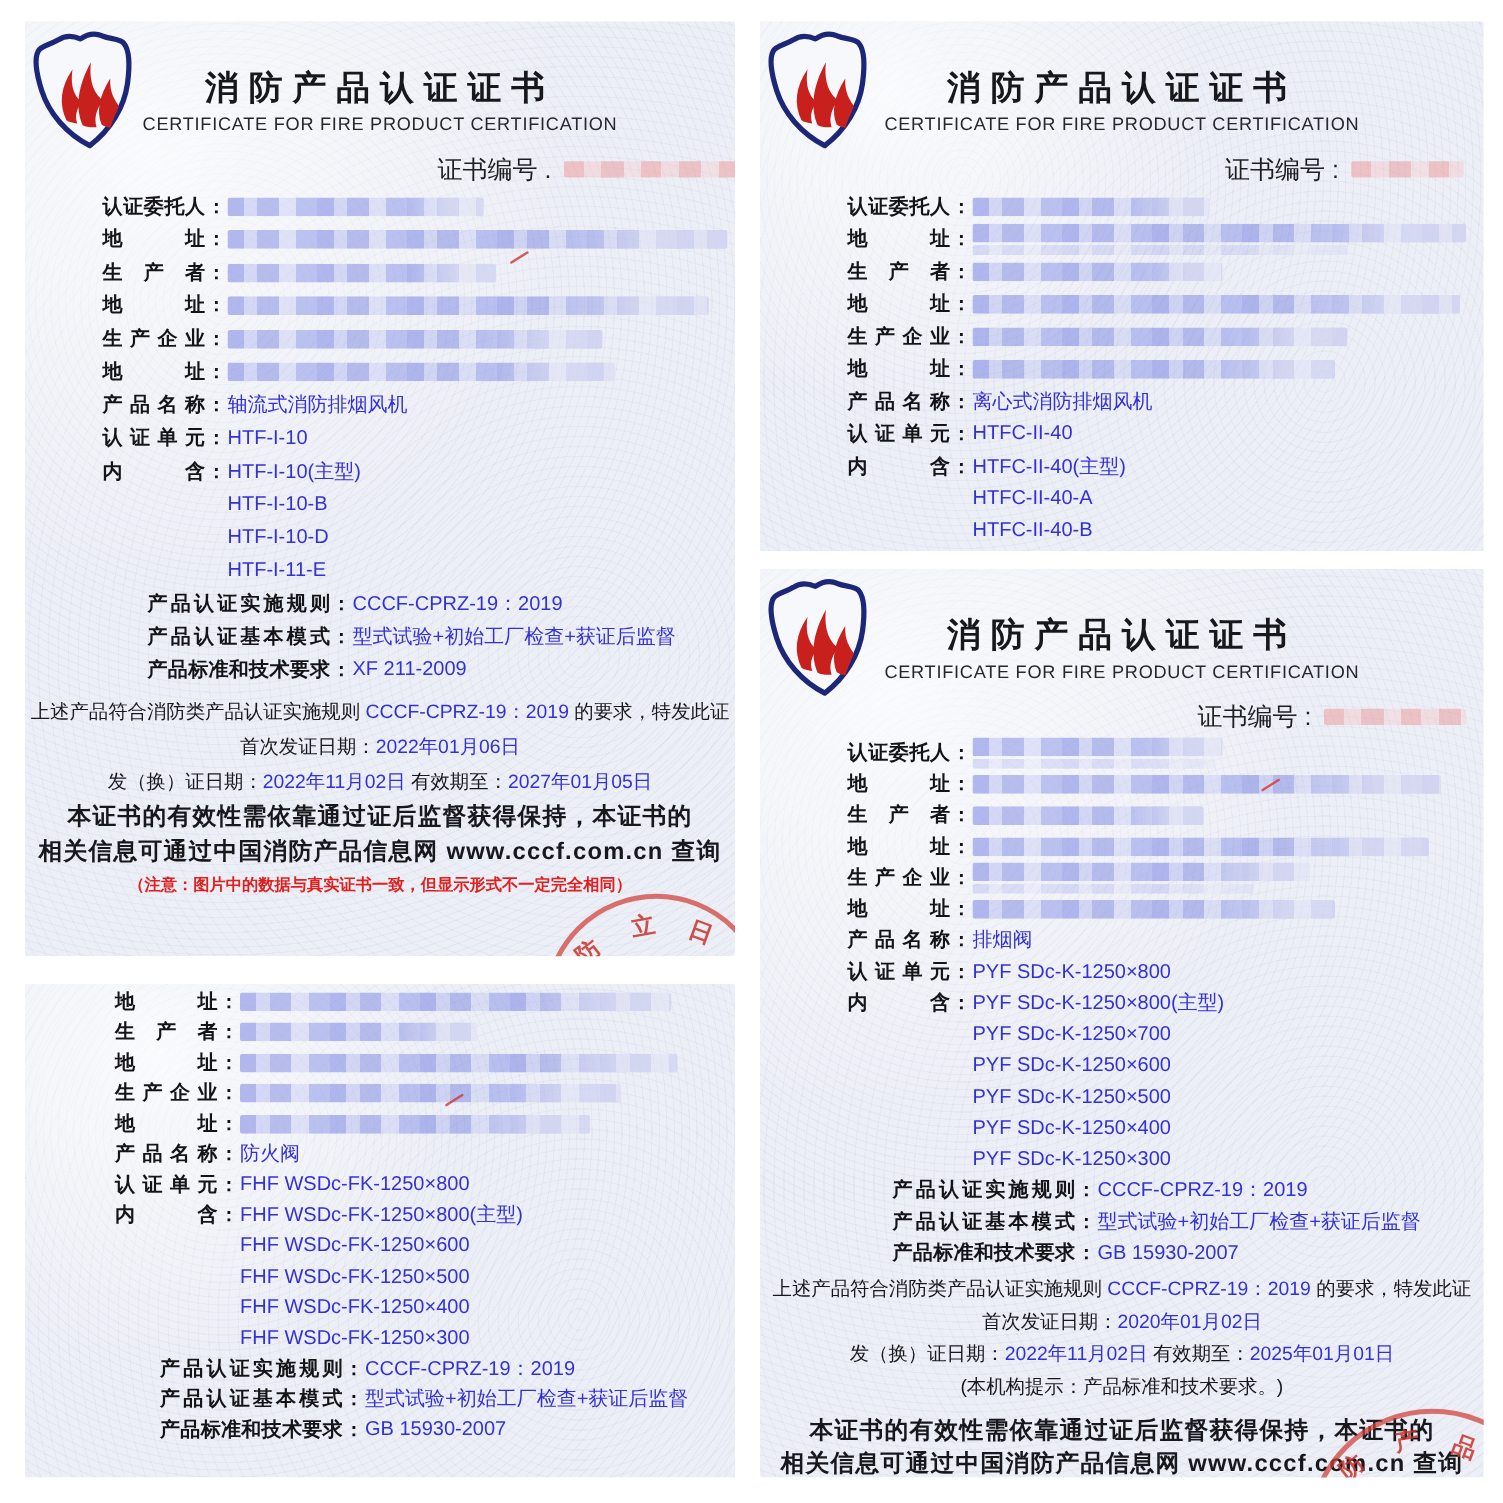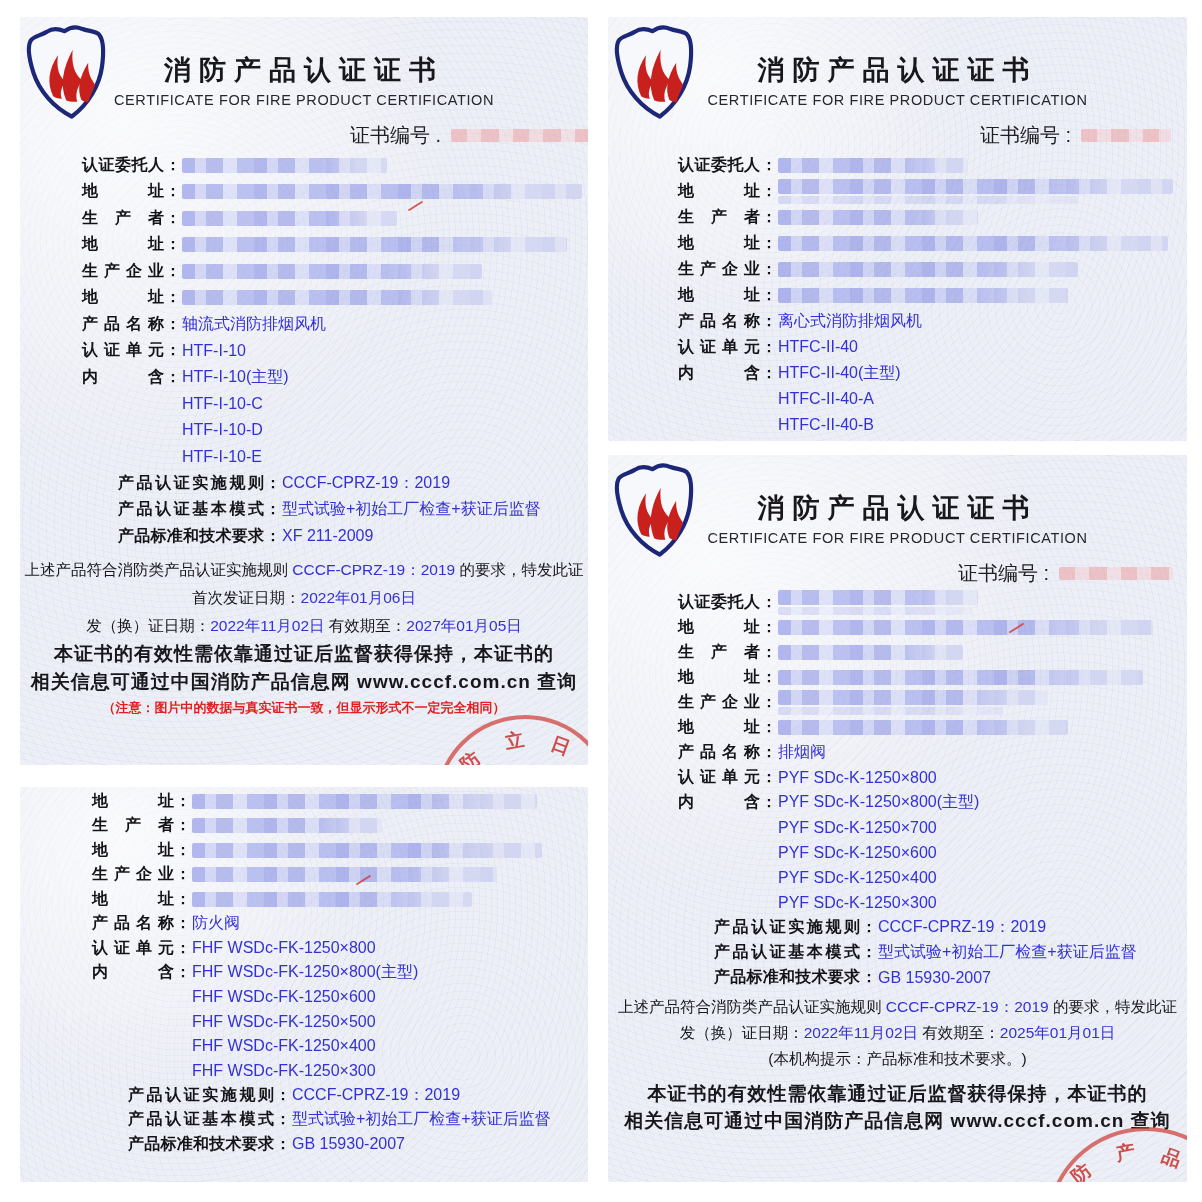--- a/index.html
+++ b/index.html
@@ -155,31 +155,31 @@
           <span class="fvalue">HTF-I-10</span>
         </div>
         <div class="frow">
           <span class="flabel">内含</span>
           <span class="fsep">：</span>
           <span class="fvalue">HTF-I-10(主型)</span>
         </div>
         <div class="frow">
           <span class="flabel"></span>
           <span class="fsep hiddensep">：</span>
-          <span class="fvalue">HTF-I-10-C</span>
+          <span class="fvalue">HTF-I-10-B</span>
         </div>
         <div class="frow">
           <span class="flabel"></span>
           <span class="fsep hiddensep">：</span>
           <span class="fvalue">HTF-I-10-D</span>
         </div>
         <div class="frow">
           <span class="flabel"></span>
           <span class="fsep hiddensep">：</span>
-          <span class="fvalue">HTF-I-10-E</span>
+          <span class="fvalue">HTF-I-11-E</span>
         </div>
         <div class="frow">
           <span class="flabel wide">产品认证实施规则</span>
           <span class="fsep">：</span>
           <span class="fvalue">CCCF-CPRZ-19：2019</span>
         </div>
         <div class="frow">
           <span class="flabel wide">产品认证基本模式</span>
           <span class="fsep">：</span>
           <span class="fvalue">型式试验+初始工厂检查+获证后监督</span>
@@ -472,20 +472,25 @@
           <span class="fvalue">PYF SDc-K-1250×700</span>
         </div>
         <div class="frow">
           <span class="flabel"></span>
           <span class="fsep hiddensep">：</span>
           <span class="fvalue">PYF SDc-K-1250×600</span>
         </div>
         <div class="frow">
           <span class="flabel"></span>
           <span class="fsep hiddensep">：</span>
+          <span class="fvalue">PYF SDc-K-1250×500</span>
+        </div>
+        <div class="frow">
+          <span class="flabel"></span>
+          <span class="fsep hiddensep">：</span>
           <span class="fvalue">PYF SDc-K-1250×400</span>
         </div>
         <div class="frow">
           <span class="flabel"></span>
           <span class="fsep hiddensep">：</span>
           <span class="fvalue">PYF SDc-K-1250×300</span>
         </div>
         <div class="frow">
           <span class="flabel wide">产品认证实施规则</span>
           <span class="fsep">：</span>
@@ -497,20 +502,21 @@
           <span class="fvalue">型式试验+初始工厂检查+获证后监督</span>
         </div>
         <div class="frow">
           <span class="flabel wide">产品标准和技术要求</span>
           <span class="fsep">：</span>
           <span class="fvalue">GB 15930-2007</span>
         </div>
       </div>
     <div class="clines">
         <div class="cline"><span class="segk">上述产品符合消防类产品认证实施规则 </span><span class="segb">CCCF-CPRZ-19：2019</span><span class="segk"> 的要求，特发此证</span></div>
+        <div class="cline"><span class="segk">首次发证日期：</span><span class="segb">2020年01月02日</span></div>
         <div class="cline"><span class="segk">发（换）证日期：</span><span class="segb">2022年11月02日</span><span class="segk"> 有效期至：</span><span class="segb">2025年01月01日</span></div>
         <div class="cline"><span class="segk">(本机构提示：产品标准和技术要求。)</span></div>
         <div class="cline boldline gaptop"><span class="segk">本证书的有效性需依靠通过证后监督获得保持，本证书的</span></div>
         <div class="cline boldline"><span class="segk">相关信息可通过中国消防产品信息网 www.cccf.com.cn 查询</span></div>
       </div>
   <div class="stamp" style="left: 438px; top: 672px; width: 192px; height: 192px;">
         <span class="glyph" style="left: 22px; top: 30px; transform: rotate(-38deg);">防</span>
         <span class="glyph" style="left: 66px; top: 9px; transform: rotate(-10deg);">产</span>
         <span class="glyph" style="left: 112px; top: 14px; transform: rotate(20deg);">品</span>
       </div>

